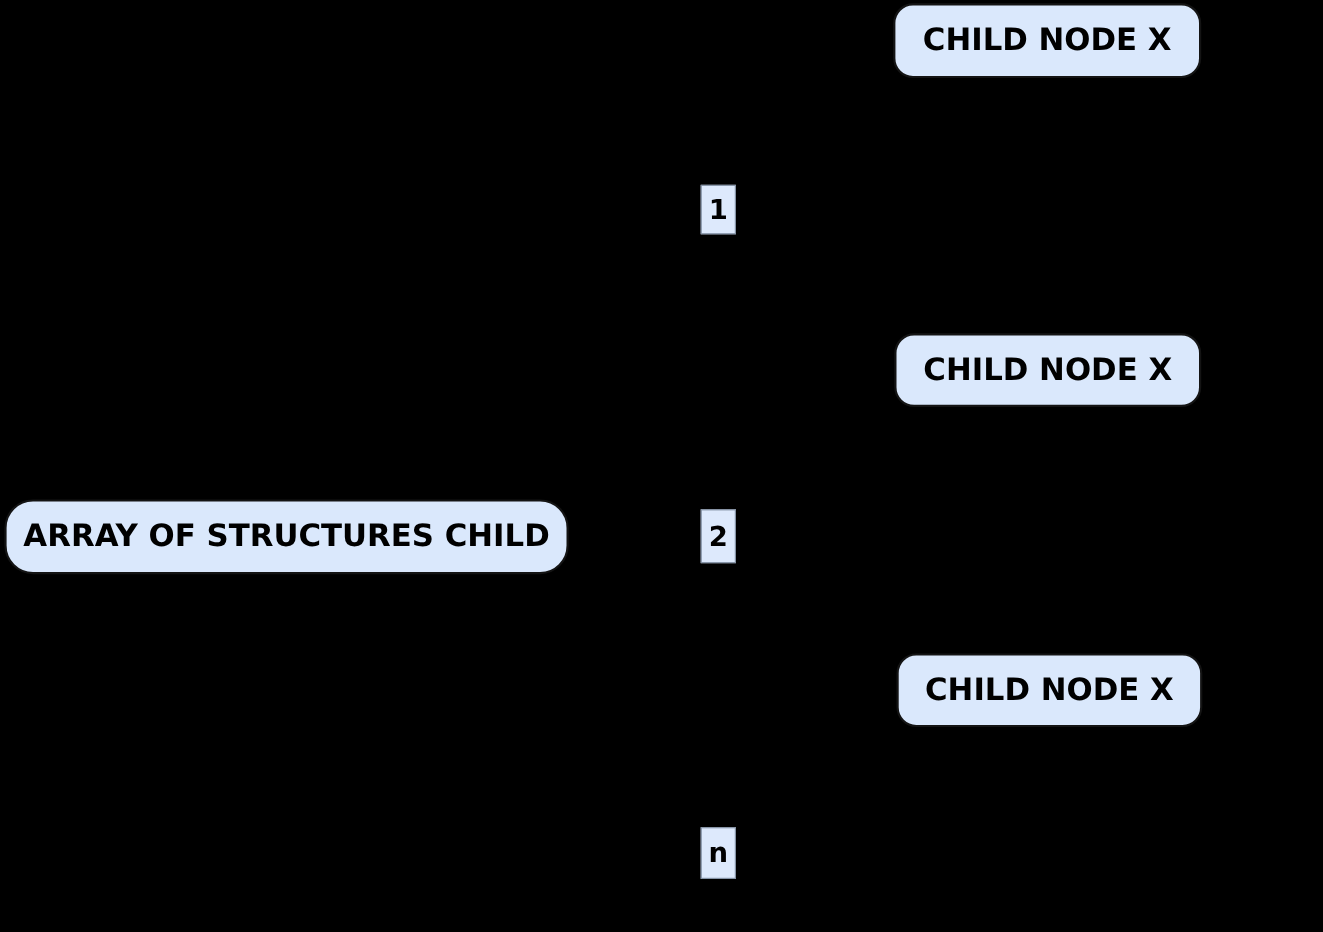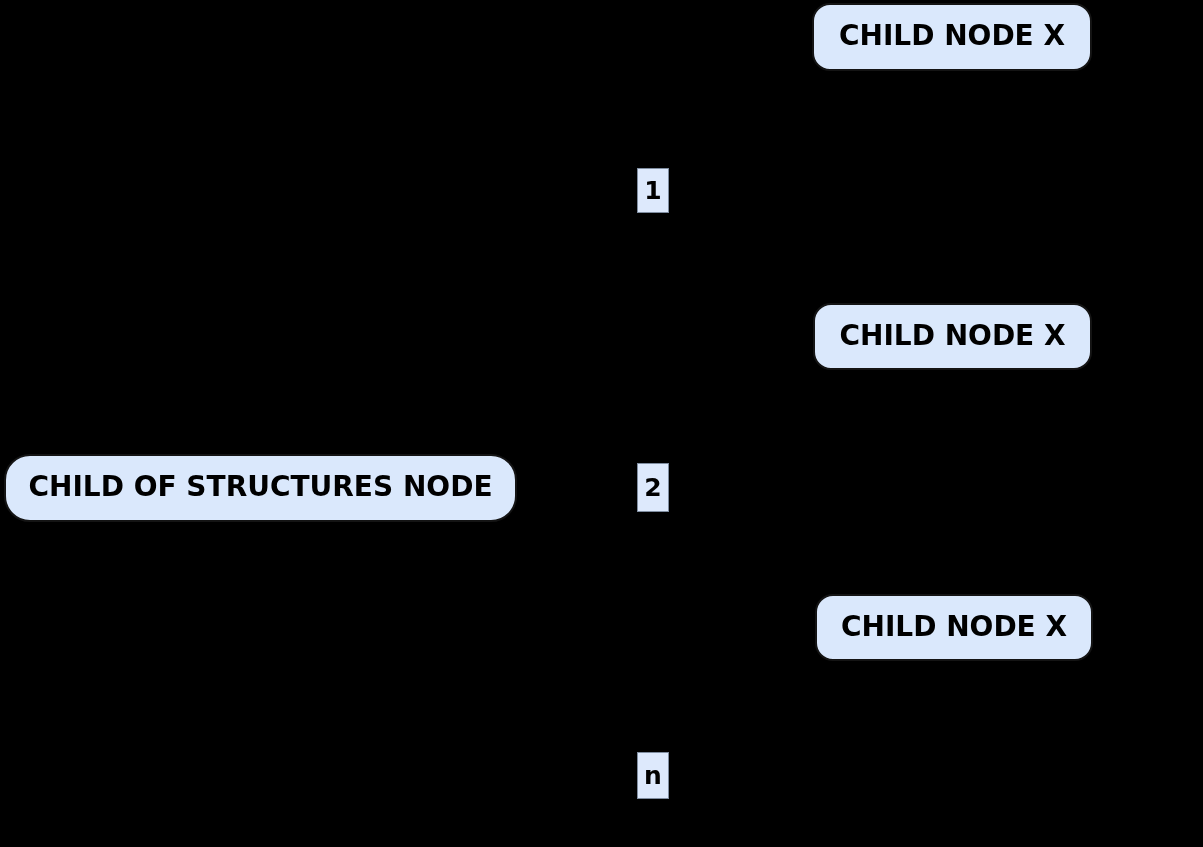--- a/index.html
+++ b/index.html
@@ -63,21 +63,21 @@
   .edge-label-1 { left: 637px; top: 168px; width: 32px; height: 45px; }
   .edge-label-2 { left: 637px; top: 463px; width: 32px; height: 49px; }
   .edge-label-n { left: 637px; top: 752px; width: 32px; height: 47px; }
 </style>
 </head>
 <body>
 
 <div class="canvas">
 
   <div class="node parent-node">
-    <span class="node-label">CHILD OF STRUCTURES NODE</span>
+    <span class="node-label">ARRAY OF STRUCTURES CHILD</span>
   </div>
 
   <div class="edge-label edge-label-1">
     <span>1</span>
   </div>
 
   <div class="edge-label edge-label-2">
     <span>2</span>
   </div>
 

